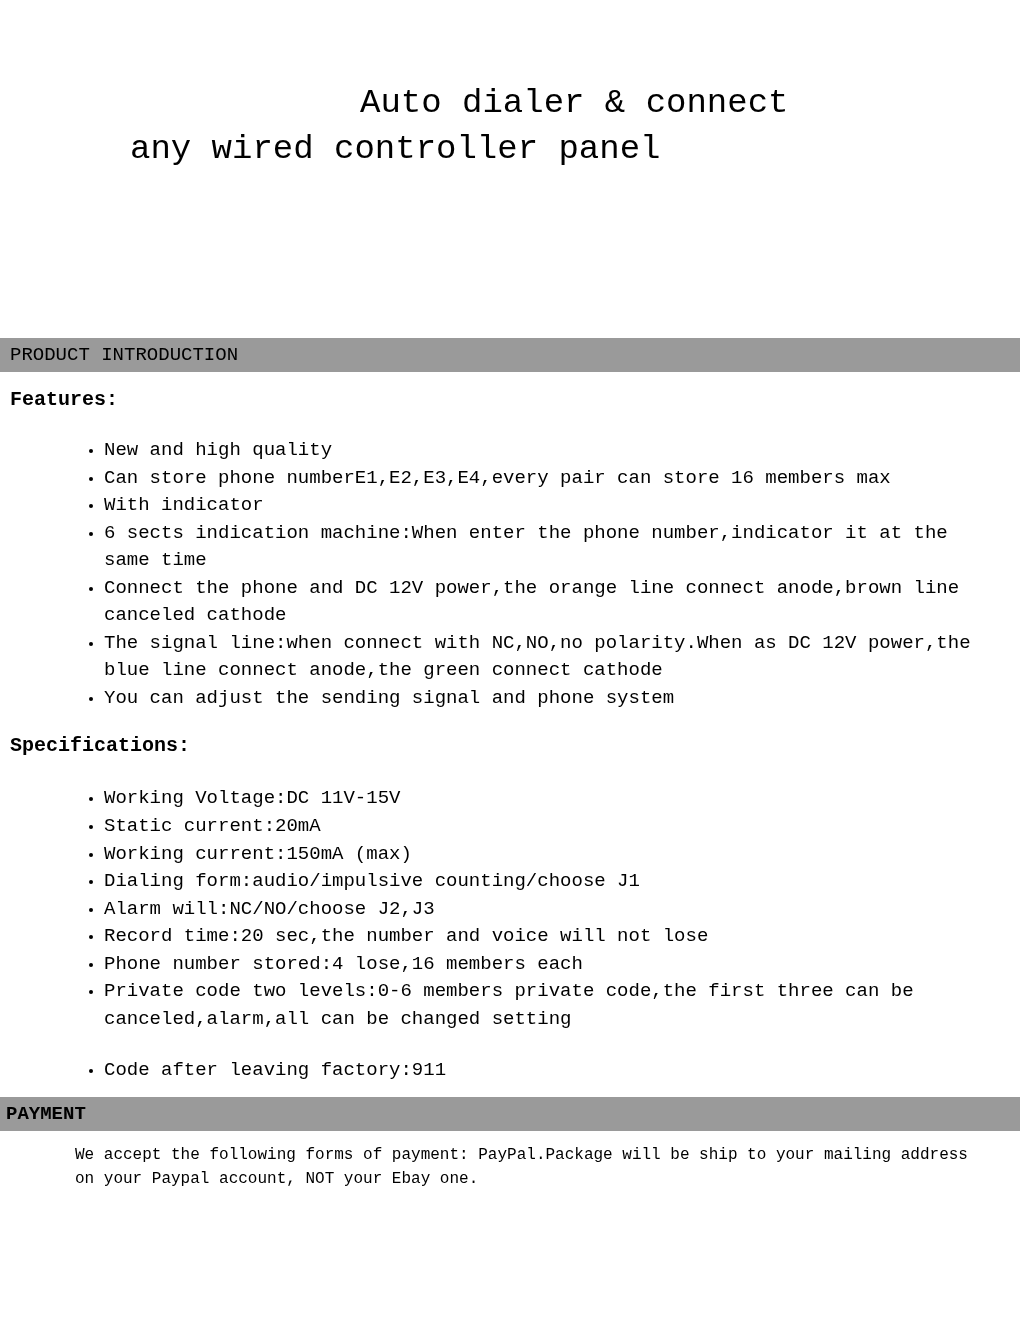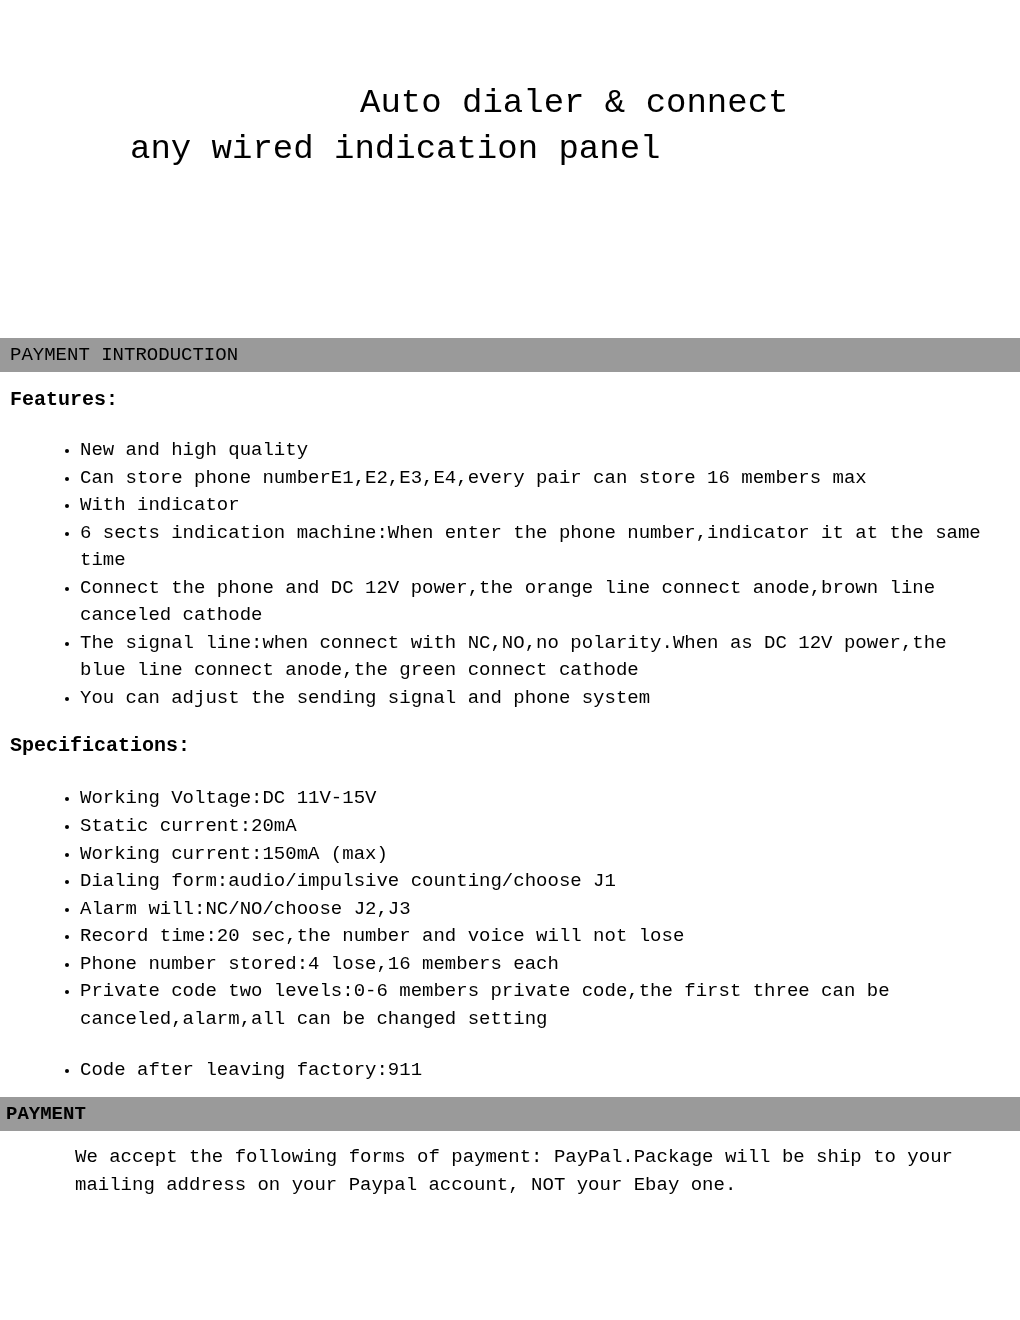--- a/index.html
+++ b/index.html
@@ -50,48 +50,49 @@
     }
     .subheading.spec {
       padding-top: 22px;
       padding-bottom: 10px;
     }
     ul {
       list-style: disc;
       padding-left: 80px;
       padding-right: 20px;
       margin-top: 22px;
+      margin-left: 24px;
     }
     ul.spec-list {
       margin-top: 18px;
     }
     ul li {
       font-size: 19px;
       font-weight: normal;
       line-height: 1.45;
       letter-spacing: 0px;
       padding-right: 10px;
     }
     ul li::marker { font-size: 15px; }
     .gap-item { margin-top: 24px; }
     .payment-body {
       padding: 12px 30px 0 75px;
-      font-size: 19px;
+      font-size: 16px;
       line-height: 1.5;
     }
   </style>
 </head>
 <body>
 
 <div class="title-block">
   <div class="title-line1">Auto dialer &amp; connect</div>
-  <div class="title-line2">any wired indication panel</div>
+  <div class="title-line2">any wired controller panel</div>
 </div>
 
-<div class="section-header">PAYMENT INTRODUCTION</div>
+<div class="section-header">PRODUCT INTRODUCTION</div>
 
 <div class="subheading">Features:</div>
 
 <ul>
   <li>New and high quality</li>
   <li>Can store phone numberE1,E2,E3,E4,every pair can store 16 members max</li>
   <li>With indicator</li>
   <li>6 sects indication machine:When enter the phone number,indicator it at the same time</li>
   <li>Connect the phone and DC 12V power,the orange line connect anode,brown line canceled cathode</li>
   <li>The signal line:when connect with NC,NO,no polarity.When as DC 12V power,the blue line connect anode,the green connect cathode</li>

